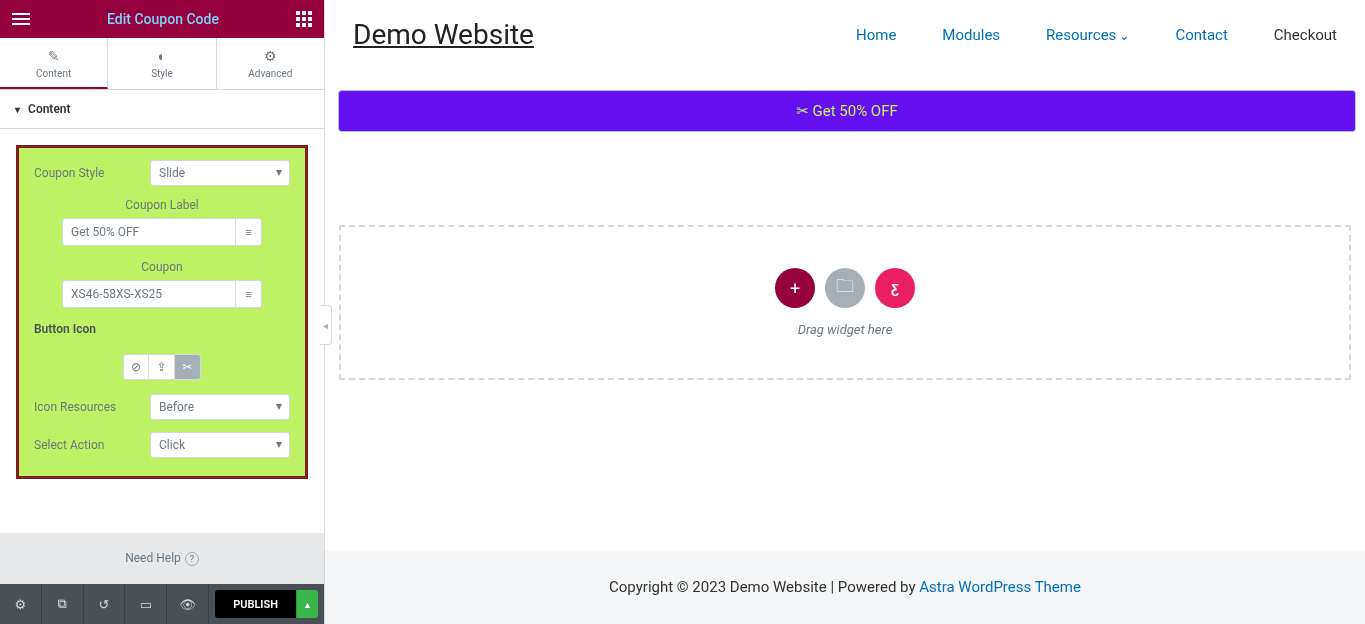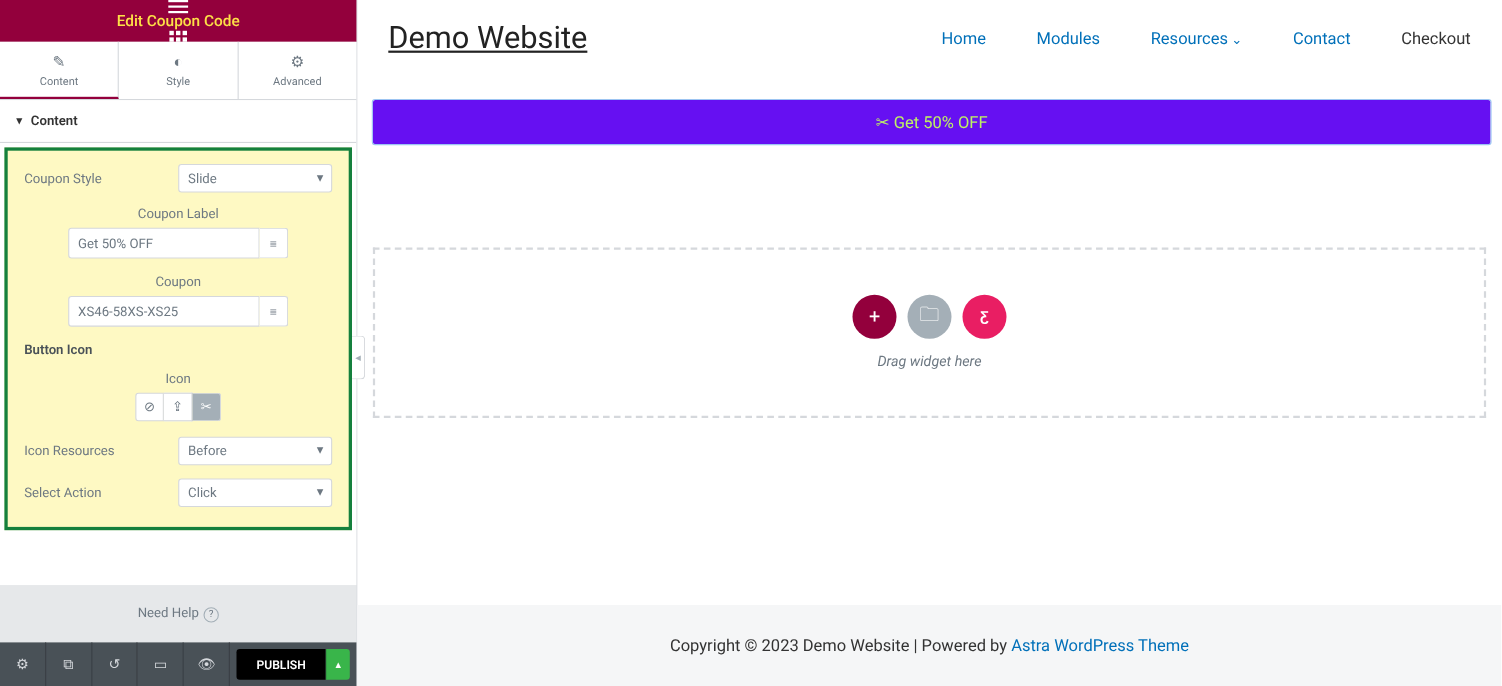--- a/index.html
+++ b/index.html
@@ -1,37 +1,37 @@
 <!DOCTYPE html>
 <html><head>
 <meta charset="utf-8">
 <style>
 * { margin: 0; padding: 0; box-sizing: border-box; font-family: -apple-system, BlinkMacSystemFont, "Segoe UI", Roboto, sans-serif; }
 body { width: 1365px; height: 624px; display: flex; overflow: hidden; background: #fff; }
 
 
 .sidebar { width: 325px; height: 100%; display: flex; flex-direction: column; background: #e6e8ea; border-right: 1px solid #d5d8dc; }
-.sidebar-header { background: #93003c; color: #fde047; height: 38px; display: flex; align-items: center; padding: 0 12px; flex-direction: column; }
+.sidebar-header { background: #93003c; color: #7dd3fc; height: 38px; display: flex; align-items: center; padding: 0 12px; }
 .sidebar-header .menu-icon { display: flex; flex-direction: column; gap: 3px; cursor: pointer; }
 .sidebar-header .menu-icon span { width: 18px; height: 2px; background: #fff; display: block; }
 .sidebar-header .title { flex: 1; text-align: center; font-size: 14px; font-weight: 500; }
 .sidebar-header .apps-icon { display: grid; grid-template-columns: repeat(3, 4px); gap: 2px; cursor: pointer; }
 .sidebar-header .apps-icon span { width: 4px; height: 4px; background: #fff; }
 
 .tabs { display: flex; background: #fff; border-bottom: 1px solid #d5d8dc; }
 .tab { flex: 1; text-align: center; padding: 10px 0 8px; font-size: 10px; color: #6d7882; cursor: pointer; border-right: 1px solid #d5d8dc; }
 .tab:last-child { border-right: none; }
 .tab.active { border-bottom: 2px solid #93003c; }
 .tab-icon { font-size: 14px; color: #6d7882; display: block; margin-bottom: 4px; }
 
 .panel-body { flex: 1; overflow: auto; background: #fff; }
 .section-header { padding: 12px 15px; font-size: 12px; font-weight: 600; color: #333; display: flex; align-items: center; gap: 8px; cursor: pointer; border-bottom: 1px solid #d5d8dc; }
 .section-header .caret { font-size: 10px; }
 
-.controls { padding: 12px 15px 18px; background: #fef9c3; border: 3px solid #15803d; margin: 4px; }
+.controls { padding: 12px 15px 18px; background: #bef264; border: 3px solid #7f1d1d; margin: 16px; }
 .control-row { display: flex; align-items: center; margin-bottom: 12px; }
 .control-row.stack { flex-direction: column; align-items: center; }
 .control-label { font-size: 12px; color: #6d7882; flex: 1; }
 .control-label.bold { font-weight: 600; color: #495157; }
 .select-wrapper { position: relative; width: 140px; }
 .select-wrapper select { width: 100%; padding: 5px 8px; font-size: 12px; border: 1px solid #d5d8dc; border-radius: 3px; background: #fff; appearance: none; cursor: pointer; color: #6d7882; }
 .select-wrapper::after { content: "▾"; position: absolute; right: 8px; top: 5px; pointer-events: none; color: #6d7882; font-size: 12px; }
 
 .input-with-btn { display: flex; margin-top: 6px; }
 .input-with-btn input { flex: 1; padding: 6px 8px; font-size: 12px; border: 1px solid #d5d8dc; border-radius: 3px 0 0 3px; color: #6d7882; }
@@ -135,21 +135,20 @@
           <input type="text" value="XS46-58XS-XS25" style="">
           <div class="dyn-btn">≡</div>
         </div>
       </div>
 
       <div class="control-row">
           <span class="control-label bold">Button Icon</span>
         </div>
 
       <div class="control-row stack" style="margin-bottom:14px;">
-        <span class="control-label">Icon</span>
         <div class="icon-row">
           <div class="icon-btn">⊘</div>
           <div class="icon-btn">⇪</div>
           <div class="icon-btn active">✂</div>
         </div>
       </div>
 
       <div class="control-row">
         <span class="control-label">Icon Resources</span>
         <div class="select-wrapper"><select><option>Before</option></select></div>

